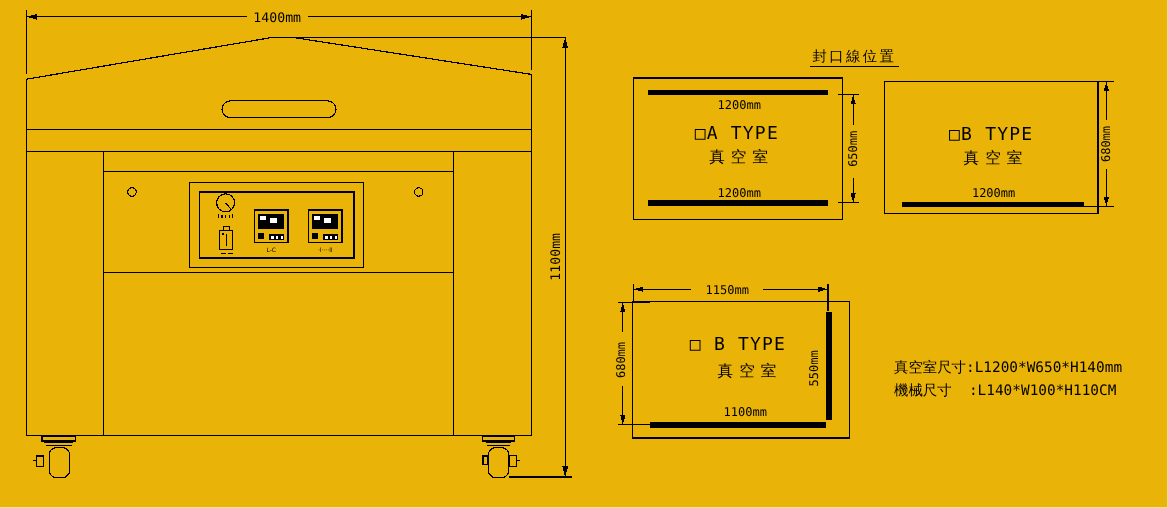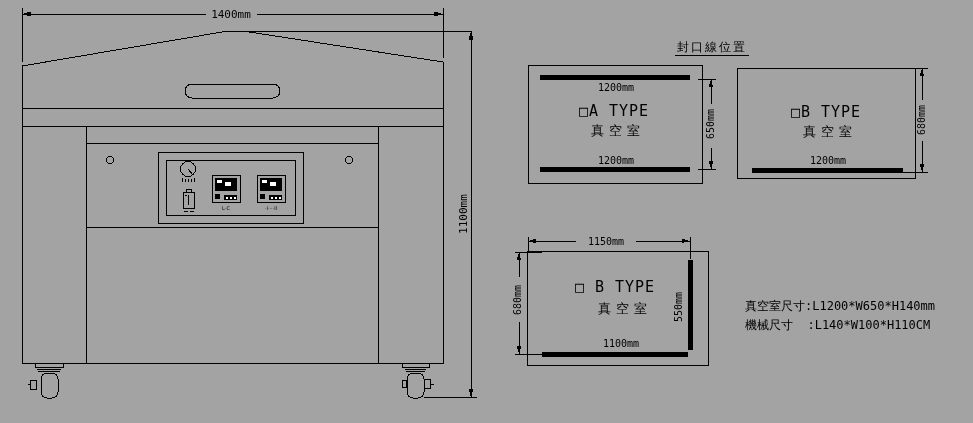--- a/index.html
+++ b/index.html
@@ -1,16 +1,16 @@
 <!DOCTYPE html>
 <html><head>
 <meta charset="utf-8">
 <style>
   html,body{margin:0;padding:0;background:#ffffff;}
-  #stage{position:relative;width:973px;height:423px;background:#a3a3a3;overflow:hidden;}
+  #stage{position:relative;width:973px;height:423px;background:#eab308;overflow:hidden;}
   svg{display:block;}
   .ln{stroke:#000;stroke-width:1;fill:none;}
   .fill{fill:#000;stroke:none;}
   .wht{fill:#fff;stroke:none;}
   text{fill:#000;}
   .dim{font-family:"DejaVu Sans Mono",monospace;font-size:11px;}
   .dimsm{font-family:"DejaVu Sans Mono",monospace;font-size:10px;}
   .type{font-family:"DejaVu Sans Mono",monospace;font-size:15px;letter-spacing:1px;}
   .cjk{font-family:"DejaVu Sans",sans-serif;font-size:13px;letter-spacing:5px;}
   .title{font-family:"DejaVu Sans",sans-serif;font-size:12px;letter-spacing:2px;}

